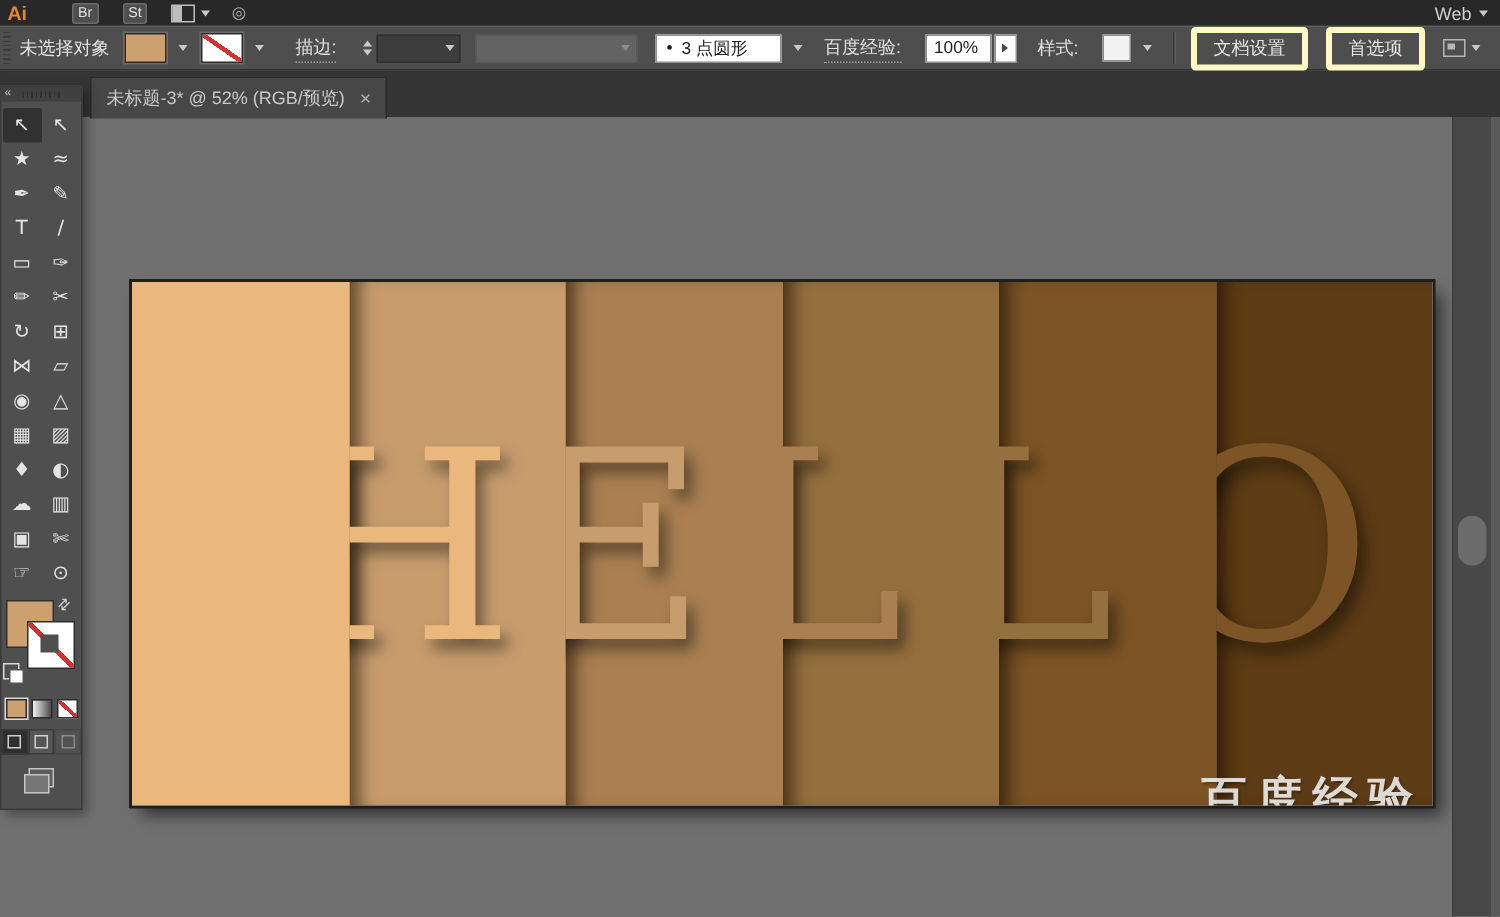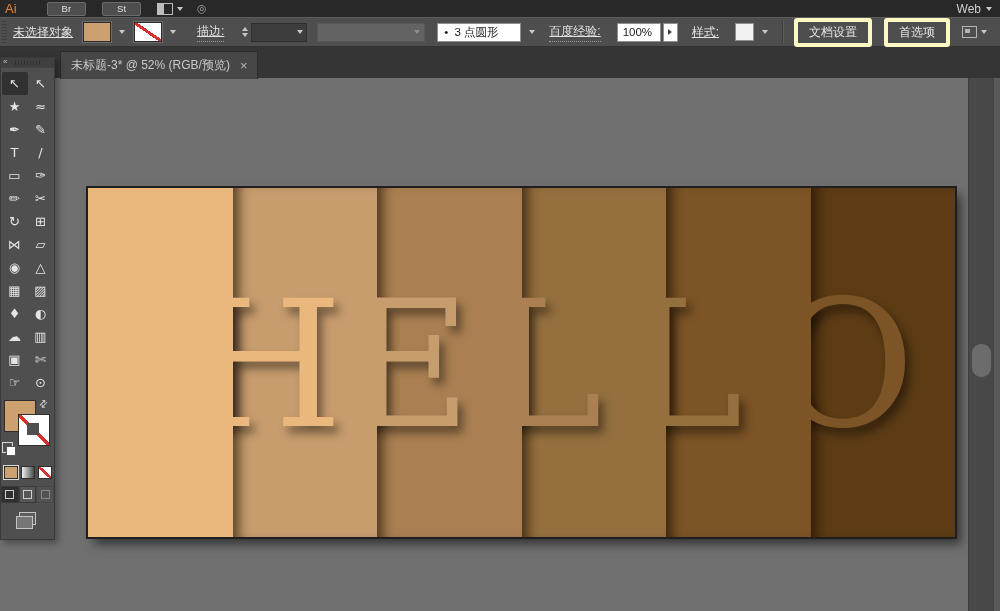--- a/index.html
+++ b/index.html
@@ -4,41 +4,41 @@
 <style>
   html,body{margin:0;padding:0;}
   body{width:1000px;height:611px;overflow:hidden;background:#707070;
        font-family:"Liberation Sans","DejaVu Sans",sans-serif;
        -webkit-user-select:none;user-select:none;cursor:default;position:relative;}
   .app{position:absolute;inset:0;}
 
   
   .menubar{position:absolute;left:0;top:0;width:1000px;height:17px;background:#282828;
            display:flex;align-items:center;font-size:11.5px;color:#d6d6d6;z-index:40;}
-  .logo{color:#e8862d;font-weight:normal;font-size:13px;margin:0 14px 0 5px;}
+  .logo{color:#e8862d;font-weight:bold;font-size:13px;margin:0 14px 0 5px;}
   #menu-items{display:flex;gap:19px;}
   .menu-item{white-space:nowrap;}
   .mb-box{background:#4e4e4e;border:1px solid #6b6b6b;border-radius:2px;font-size:9.5px;
-          padding:0 14px;margin-left:16px;line-height:12px;color:#e0e0e0;}
+          padding:0 3px;margin-left:16px;line-height:12px;color:#e0e0e0;}
   .layout-icon{display:inline-block;width:14px;height:10px;border:1px solid #bdbdbd;margin-left:16px;
           background:linear-gradient(90deg,#bdbdbd 0 45%,transparent 45%);}
   .cslive-icon{margin-left:14px;color:#a8a8a8;font-size:11px;}
   .mb-spacer{flex:1;}
   .workspace{display:flex;align-items:center;gap:5px;margin-right:8px;color:#cfcfcf;font-size:12px;}
   .chev{width:0;height:0;border-left:3.5px solid transparent;border-right:3.5px solid transparent;
         border-top:4px solid #c9c9c9;display:inline-block;}
   .chev.dim{border-top-color:#8d8d8d;}
 
   
   .controlbar{position:absolute;left:0;top:17px;width:1000px;height:30px;background:#4e4e4e;
               border-top:1px solid #5d5d5d;border-bottom:1px solid #323232;display:flex;
               align-items:center;font-size:12px;color:#e2e2e2;z-index:39;box-sizing:border-box;}
   .cb-grip{width:5px;height:22px;margin:0 6px 0 2px;
            background:repeating-linear-gradient(0deg,#3c3c3c 0 1px,transparent 1px 3px);}
-  .cb-label{margin-right:10px;white-space:nowrap;text-decoration:underline;}
+  .cb-label{margin-right:10px;white-space:nowrap;}
   .cb-link{border-bottom:1px dotted #9c9c9c;padding-bottom:1px;white-space:nowrap;}
   .swatch-ctl{display:flex;align-items:center;margin-right:5px;}
   .swatch-box{width:26px;height:18px;border:1px solid #2c2c2c;box-shadow:0 0 0 1px #6b6b6b;}
   .swatch-none{background:
       linear-gradient(to top right,transparent 45%,#d63131 45%,#d63131 55%,transparent 55%),#fff;}
   .dd-btn{width:15px;height:20px;display:flex;align-items:center;justify-content:center;margin-left:3px;}
   .stepper{display:flex;flex-direction:column;justify-content:center;gap:2px;margin:0 3px 0 8px;}
   .tri-up{width:0;height:0;border-left:3px solid transparent;border-right:3px solid transparent;
           border-bottom:4px solid #c9c9c9;}
   .tri-dn{width:0;height:0;border-left:3px solid transparent;border-right:3px solid transparent;
@@ -229,20 +229,21 @@
         </div>
         <div class="stripe" style="background: rgb(149, 112, 63);">
           <span class="letter" style="color: rgb(170, 128, 82);">L</span>
         </div>
         <div class="stripe" style="background: rgb(124, 84, 38);">
           <span class="letter" style="color: rgb(149, 112, 63);">L</span>
         </div>
         <div class="stripe" style="background: rgb(93, 60, 21);">
           <span class="letter" style="color: rgb(124, 84, 38);">O</span>
         </div>
+        <span class="watermark">百度经验</span>
     </div>
     <div class="vscroll-track">
       <div class="vscroll-thumb"></div>
     </div>
     <div class="right-edge"></div>
   </div>
 
   <div class="toolbox">
     <span class="tb-collapse">«</span>
     <div class="tb-header">

